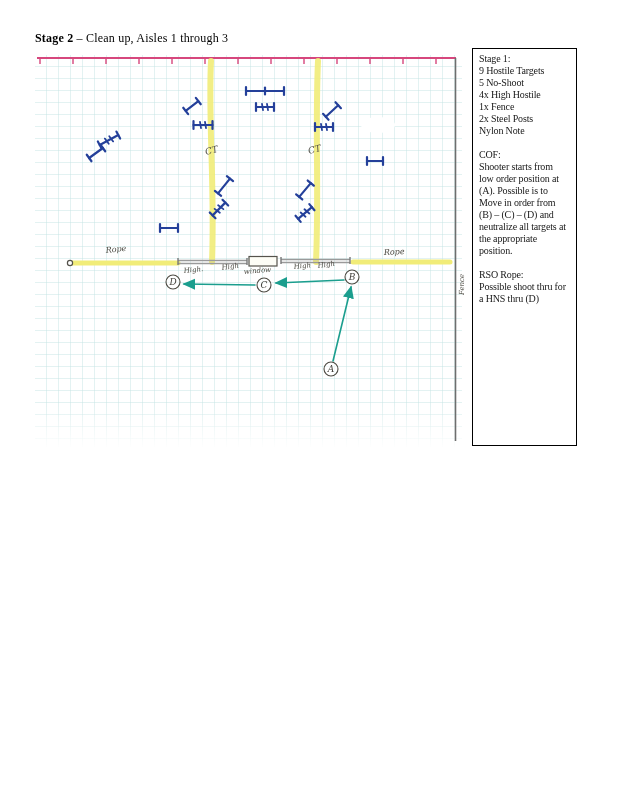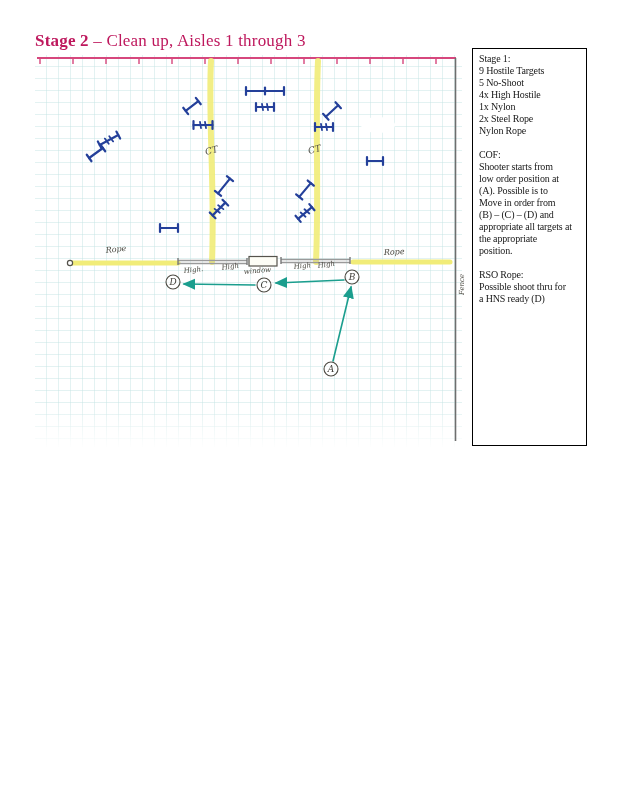--- a/index.html
+++ b/index.html
@@ -1,28 +1,28 @@
 <!DOCTYPE html>
 <html><head>
 <meta charset="utf-8">
 <style>
   html,body{margin:0;padding:0;background:#ffffff;}
   #page{position:relative;width:619px;height:800px;background:#ffffff;overflow:hidden;
         font-family:"Liberation Serif",serif;}
-  .title{position:absolute;left:35px;top:31px;font-size:17px;color:#be185d;letter-spacing:.2px;}
+  .title{position:absolute;left:35px;top:31px;font-size:12px;color:#000000;letter-spacing:.2px;}
   .title .bold{font-weight:bold;}
   #diagram-svg{position:absolute;left:0;top:0;}
   .hand{font-family:"DejaVu Serif",serif;font-style:italic;fill:#4c4a42;}
   .tgt{stroke:#24409a;stroke-width:2.2;stroke-linecap:round;}
   .tgt-thin{stroke:#24409a;stroke-width:1.8;stroke-linecap:round;}
   .pos-circ{stroke:#4c4a42;stroke-width:1.1;fill:rgba(255,255,255,.55);}
   .pos-txt{font-family:"DejaVu Serif",serif;font-style:italic;fill:#3f3d37;font-size:9px;
            text-anchor:middle;}
   .arrow{stroke:#1b9e8e;stroke-width:1.6;fill:none;stroke-linecap:round;}
-  .info-box{position:absolute;left:472px;top:48px;width:115px;height:398px;
+  .info-box{position:absolute;left:472px;top:48px;width:105px;height:398px;
             border:1px solid #000;box-sizing:border-box;padding:4px 2px 4px 6px;
             font-size:10px;line-height:12px;color:#181818;letter-spacing:-0.15px;}
   .ib-line{min-height:12px;white-space:nowrap;}
 </style>
 </head>
 <body>
 <div id="page">
 
   <div class="title"><span class="bold">Stage 2</span><span> – Clean up, Aisles 1 through 3</span></div>
 
@@ -185,32 +185,32 @@
         <text transform="translate(318,268) rotate(-8)" class="hand" font-size="7">High</text>
         <text transform="translate(464,295) rotate(-90)" class="hand" font-size="7">Fence</text>
       </g>
   </svg>
 
   <div class="info-box" id="info-box">
       <div class="ib-line">Stage 1:</div>
       <div class="ib-line">9 Hostile Targets</div>
       <div class="ib-line">5 No-Shoot</div>
       <div class="ib-line">4x High Hostile</div>
-      <div class="ib-line">1x Nylon</div>
-      <div class="ib-line">2x Steel Rope</div>
-      <div class="ib-line">Nylon Rope</div>
+      <div class="ib-line">1x Fence</div>
+      <div class="ib-line">2x Steel Posts</div>
+      <div class="ib-line">Nylon Note</div>
       <div class="ib-line"></div>
       <div class="ib-line">COF:</div>
       <div class="ib-line">Shooter starts from</div>
       <div class="ib-line">low order position at</div>
       <div class="ib-line">(A). Possible is to</div>
       <div class="ib-line">Move in order from</div>
       <div class="ib-line">(B) – (C) – (D) and</div>
-      <div class="ib-line">appropriate all targets at</div>
+      <div class="ib-line">neutralize all targets at</div>
       <div class="ib-line">the appropriate</div>
       <div class="ib-line">position.</div>
       <div class="ib-line"></div>
       <div class="ib-line">RSO Rope:</div>
       <div class="ib-line">Possible shoot thru for</div>
-      <div class="ib-line">a HNS ready (D)</div>
+      <div class="ib-line">a HNS thru (D)</div>
     </div>
 
 </div>
 
 </body></html>

